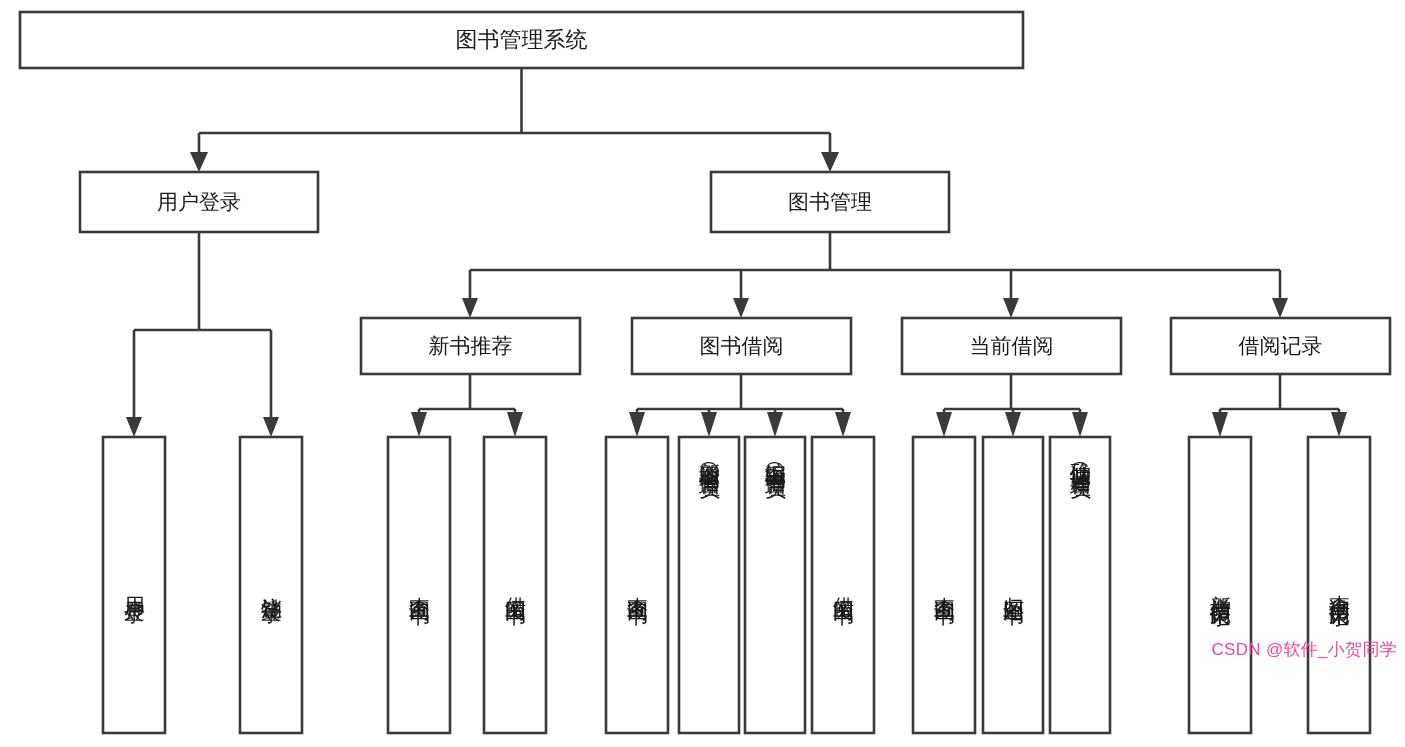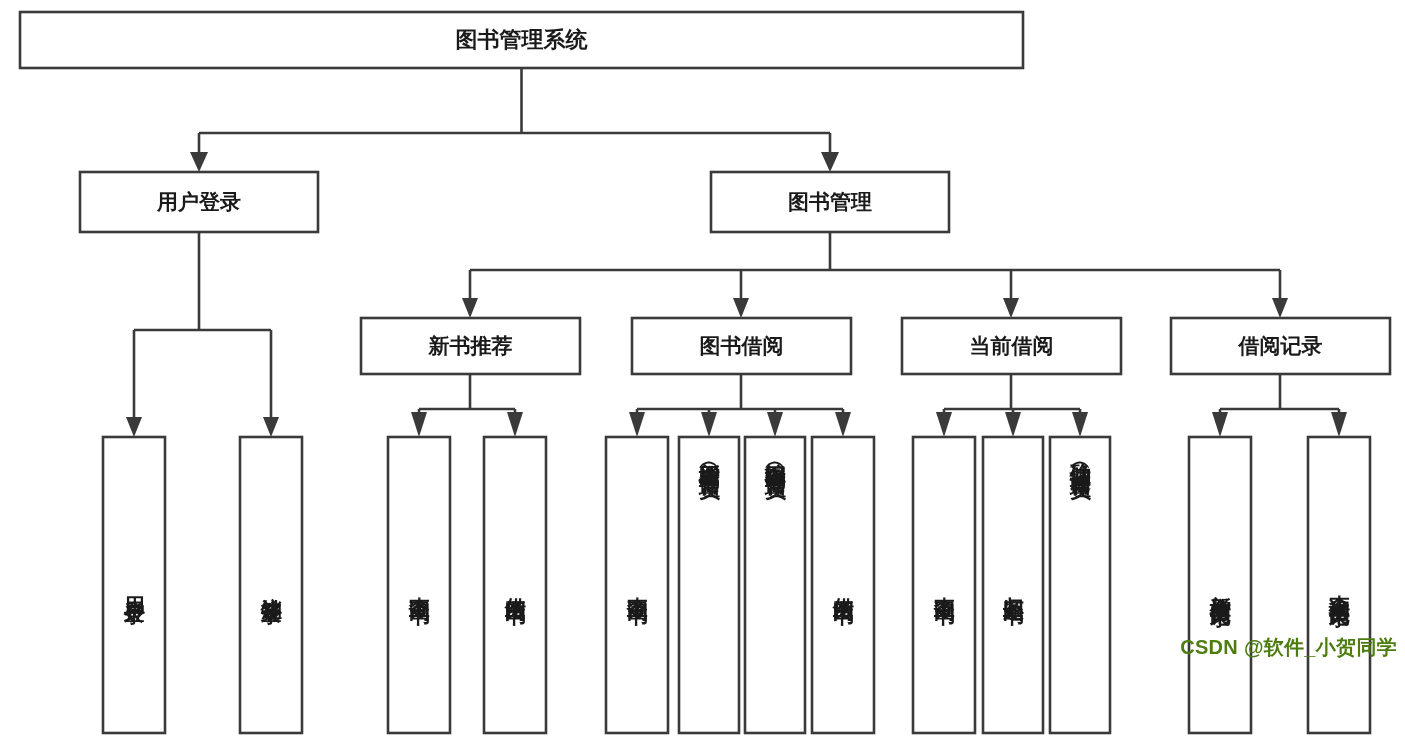--- a/index.html
+++ b/index.html
@@ -11,21 +11,20 @@
     width: 1405px;
     height: 747px;
     font-family: "Liberation Sans", "DejaVu Sans", sans-serif;
     overflow: hidden;
     position: relative;
   }
   #diagram-root {
     position: relative;
     width: 1405px;
     height: 667px;
-    font-weight: bold;
   }
   svg.diagram-canvas {
     position: absolute;
     left: 0;
     top: 0;
     width: 1405px;
     height: 747px;
     display: block;
   }
   .node-box {
@@ -73,22 +72,22 @@
     color: #1a1a1a;
     letter-spacing: 2.5px;
     white-space: nowrap;
     text-align: center;
   }
   .watermark {
     position: absolute;
     right: 8px;
     bottom: 6px;
     font-family: "Liberation Sans", "DejaVu Sans", sans-serif;
-    font-size: 20px;
-    color: #4d7c0f;
+    font-size: 17px;
+    color: #ec4899;
     letter-spacing: 0.3px;
     user-select: none;
     pointer-events: none;
   }
 </style>
 </head>
 <body>
 
 <div id="diagram-root">
 

